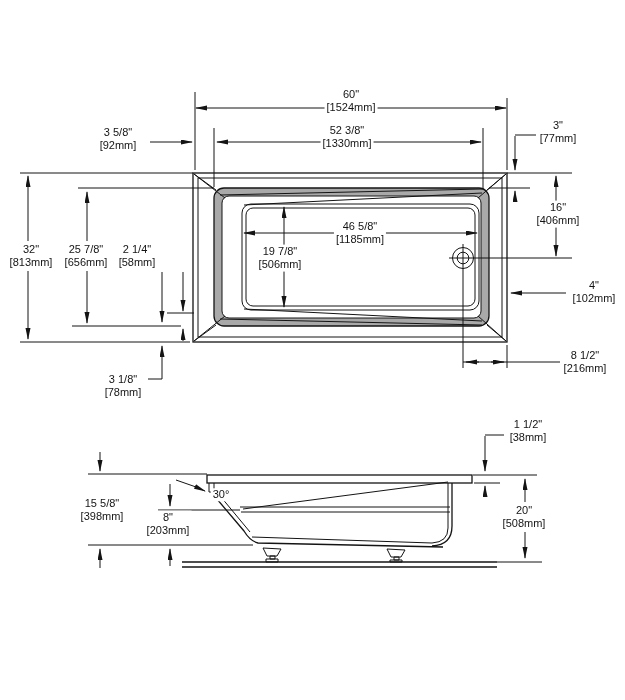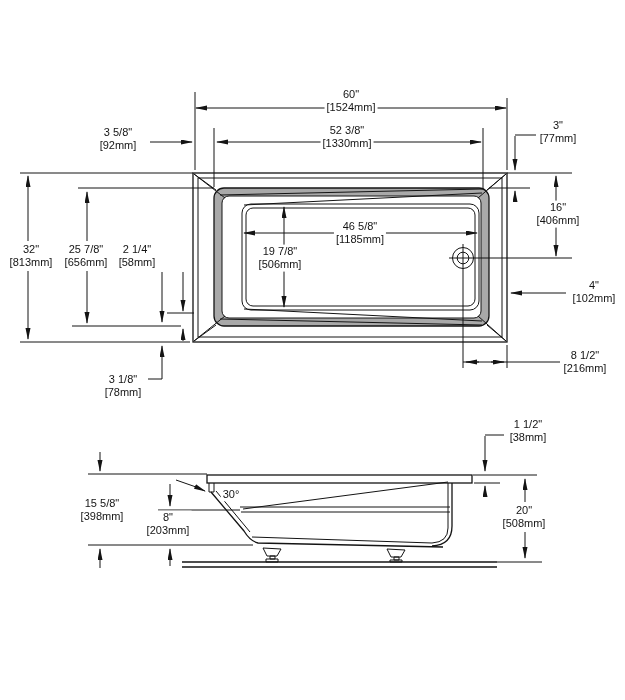--- a/index.html
+++ b/index.html
@@ -205,17 +205,17 @@
   <span>[508mm]</span>
 </div>
 <div class="dl" style="left:102px;top:510px">
   <span>15 5/8"</span>
   <span>[398mm]</span>
 </div>
 <div class="dl" style="left:168px;top:524px">
   <span>8"</span>
   <span>[203mm]</span>
 </div>
-<div class="dl" style="left:231px;top:495px">
+<div class="dl" style="left:221px;top:495px">
   <span>30°</span>
 </div>
 
 </div>
 
 </body></html>

